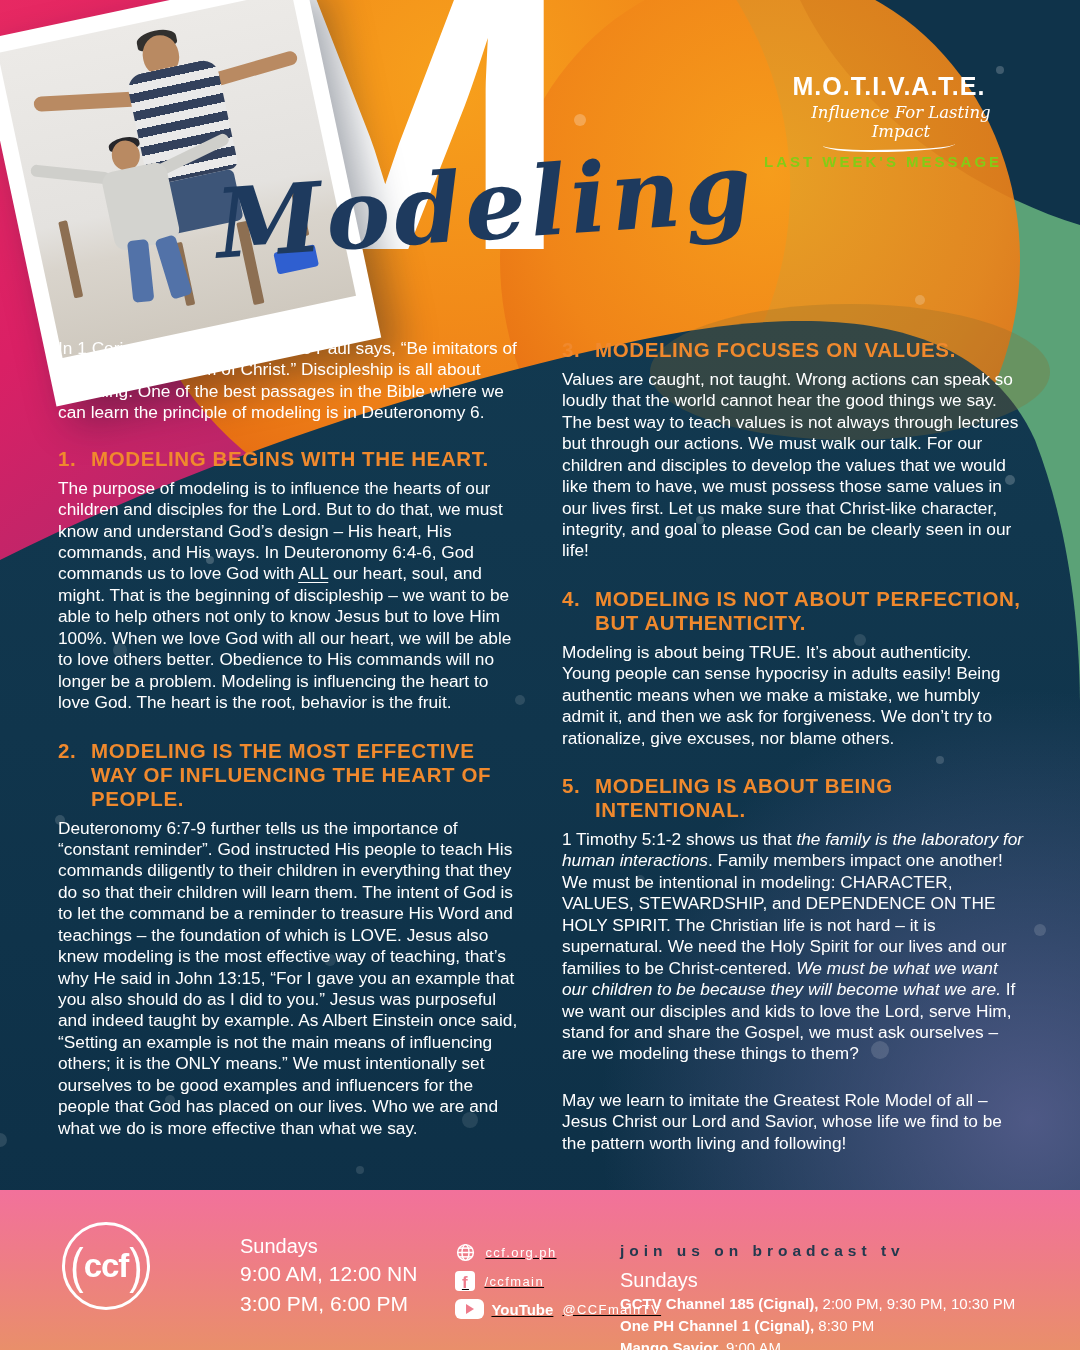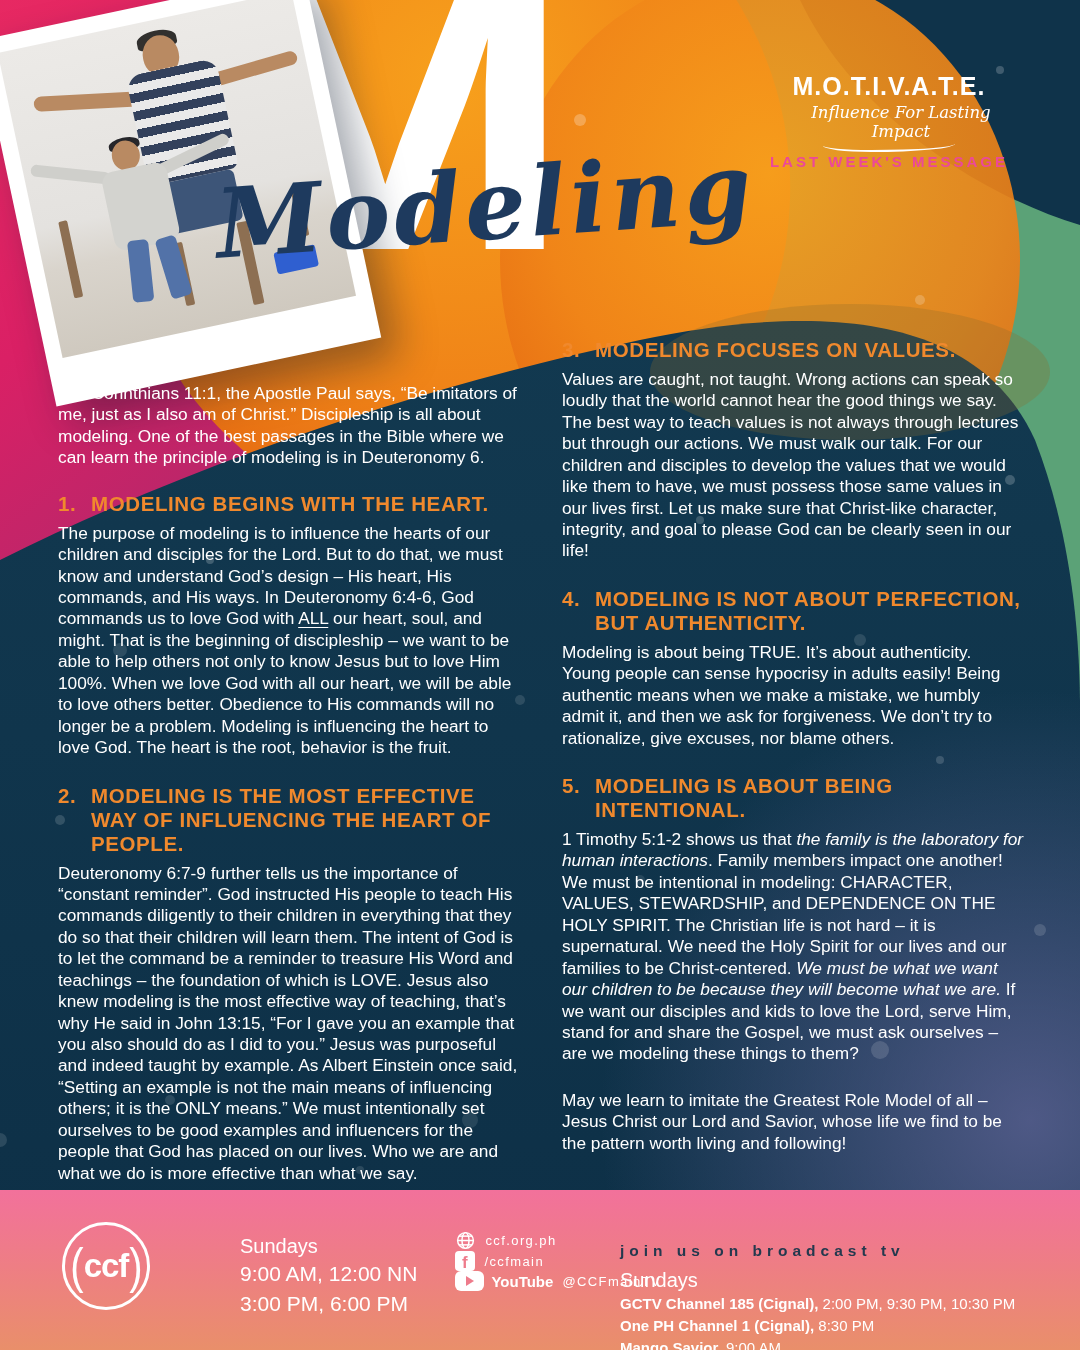--- a/index.html
+++ b/index.html
@@ -31,26 +31,26 @@
     font-family:"Liberation Sans",sans-serif;font-weight:bold;font-size:372px;line-height:1;
     transform:scaleX(1.22);transform-origin:left top;letter-spacing:-8px;}
   .script-title{position:absolute;left:212px;top:168px;z-index:7;color:#1e3a5e;
     font-family:"DejaVu Serif",serif;font-style:italic;font-weight:bold;font-size:96px;
     letter-spacing:4px;transform:rotate(-4deg);transform-origin:left top;white-space:nowrap;}
 
   .brand{position:absolute;right:66px;top:72px;width:250px;text-align:center;z-index:6;color:#fff;}
   .brand-name{font-weight:bold;font-size:25px;letter-spacing:1px;}
   .brand-tag{font-family:"DejaVu Serif",serif;font-style:italic;font-size:16.5px;margin-top:2px;margin-left:24px;}
   .brand-swoosh{width:132px;height:8px;margin:1px auto 0;border-bottom:2px solid #fff;border-radius:0 0 70% 40%/0 0 9px 7px;}
-  .kicker{position:absolute;right:66px;top:153px;width:250px;text-align:center;z-index:6;
-    color:#ec4899;font-weight:bold;font-size:15px;letter-spacing:3px;white-space:nowrap;}
+  .kicker{position:absolute;right:66px;top:153px;width:250px;text-align:left;z-index:6;
+    color:#84cc16;font-weight:bold;font-size:15px;letter-spacing:3px;white-space:nowrap;}
 
   
   .col{position:absolute;top:338px;width:462px;color:#fff;font-size:17.3px;line-height:1.24;z-index:8;}
-  .col-left{left:58px;margin-top:45px;}
+  .col-left{left:58px;}
   .col-right{left:562px;}
   .intro{margin:0 0 23px 0;}
   .sec{margin:0 0 25px 0;}
   .sec-h{display:flex;margin:0 0 7px 0;color:#f0892d;font-size:20.5px;line-height:1.17;
     font-weight:bold;letter-spacing:.6px;}
   .sec-h .num{flex:0 0 33px;}
   .sec-h .ht{flex:1;}
   .body{margin:0;}
   .ul{text-decoration:underline;text-underline-offset:3px;}
   .it{font-style:italic;}
@@ -61,21 +61,21 @@
     background:linear-gradient(180deg,#f2719b 0%,#ee7e84 48%,#e98f6a 100%);}
   .ccf-logo{position:absolute;left:62px;top:32px;width:82px;height:82px;border:3.5px solid #fff;
     border-radius:50%;display:flex;align-items:center;justify-content:center;color:#fff;}
   .ccf-inner{font-weight:bold;font-size:33px;letter-spacing:-1px;display:flex;align-items:center;}
   .ccf-paren{font-weight:normal;font-size:40px;margin:0 1px;transform:scaleY(1.25);}
   .f-head-label{color:#24394e;font-weight:bold;font-size:15.5px;letter-spacing:5px;white-space:nowrap;}
   .online{position:absolute;left:240px;top:36px;}
   .online-cols{display:flex;gap:38px;}
   .day{font-weight:normal;font-size:20px;color:#fff;margin:9px 0 1px 0;}
   .times{font-size:21px;color:#fff;line-height:1.45;}
-  .links{margin-top:4px;display:flex;flex-direction:column;}
+  .links{margin-top:16px;display:flex;flex-direction:column;gap:8px;text-decoration:underline;}
   .link{display:flex;align-items:center;gap:9px;color:#fff;font-size:13px;letter-spacing:1.4px;}
   .globe{width:21px;height:21px;}
   .fb{width:20px;height:20px;background:#fff;border-radius:4px;color:#ee7b8b;
     font-weight:bold;font-size:17px;display:flex;align-items:flex-end;justify-content:center;line-height:1;}
   .yt{width:29px;height:20px;background:#fff;border-radius:6px;display:flex;align-items:center;justify-content:center;}
   .yt-tri{width:0;height:0;border-left:8px solid #ee7b8b;border-top:5px solid transparent;border-bottom:5px solid transparent;}
   .yt-word{font-weight:bold;font-size:15px;letter-spacing:0;margin-left:-2px;}
   .broadcast{position:absolute;left:620px;top:52px;}
   .sched{font-size:15px;color:#fff;line-height:1.45;}
   .sched b{font-weight:bold;}

